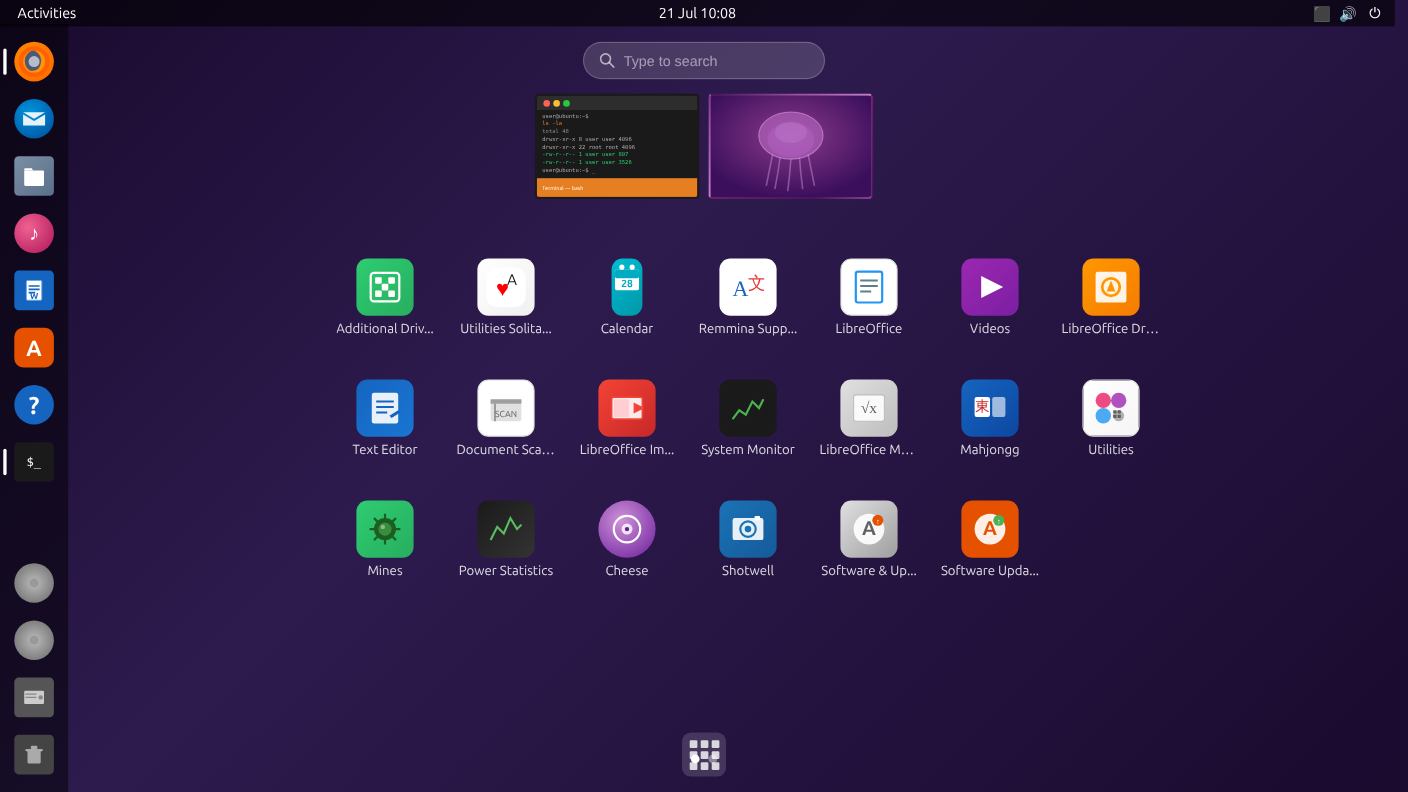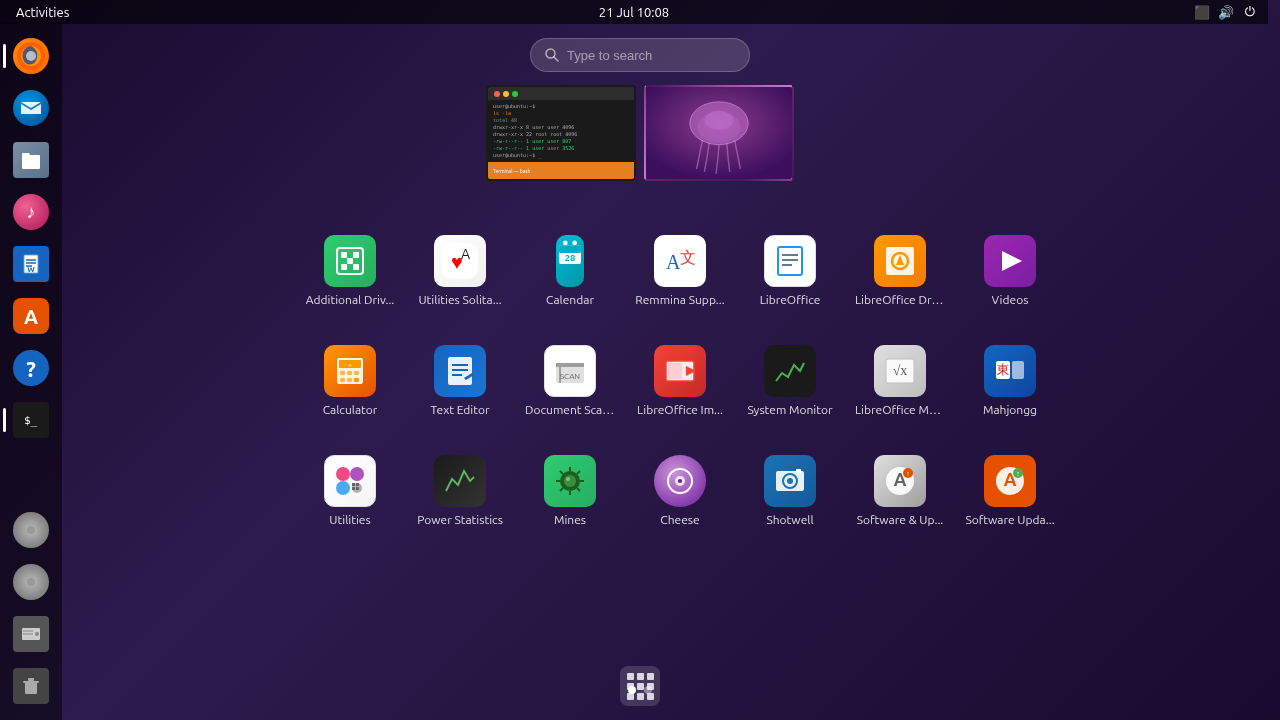--- a/index.html
+++ b/index.html
@@ -499,57 +499,39 @@
             <rect x="6" y="4" width="24" height="28" rx="2" fill="white" stroke="#e0e0e0"></rect>
             <rect x="6" y="4" width="24" height="28" rx="2" fill="none" stroke="#2196f3" stroke-width="2"></rect>
             <path d="M10 12 L26 12 M10 17 L26 17 M10 22 L20 22" stroke="#607d8b" stroke-width="2"></path>
           </svg>
         </div>
       </div>
       <span class="app-label">LibreOffice</span>
     </div>
     <div class="app-item">
       <div>
+        <div style="width:52px;height:52px;border-radius:10px;background:linear-gradient(135deg,#9c27b0,#7b1fa2);display:flex;align-items:center;justify-content:center;">
+          <svg width="36" height="36" viewBox="0 0 36 36">
+            <polygon points="10,8 30,18 10,28" fill="white"></polygon>
+          </svg>
+        </div>
+      </div>
+      <span class="app-label">Videos</span>
+    </div>
+    <div class="app-item">
+      <div>
         <div style="width:52px;height:52px;border-radius:10px;background:linear-gradient(135deg,#ff9800,#f57c00);display:flex;align-items:center;justify-content:center;">
           <svg width="36" height="36" viewBox="0 0 36 36">
             <rect x="4" y="4" width="28" height="28" rx="2" fill="white" opacity="0.9"></rect>
             <circle cx="18" cy="18" r="8" fill="none" stroke="#ff9800" stroke-width="2.5"></circle>
             <polygon points="14,22 22,22 18,12" fill="#ff9800"></polygon>
           </svg>
         </div>
       </div>
       <span class="app-label">LibreOffice Draw</span>
-    </div>
-    <div class="app-item">
-      <div>
-        <div style="width:52px;height:52px;border-radius:10px;background:linear-gradient(135deg,#9c27b0,#7b1fa2);display:flex;align-items:center;justify-content:center;">
-          <svg width="36" height="36" viewBox="0 0 36 36">
-            <polygon points="10,8 30,18 10,28" fill="white"></polygon>
-          </svg>
-        </div>
-      </div>
-      <span class="app-label">Videos</span>
-    </div>
-    <div class="app-item">
-      <div>
-        <div style="width:52px;height:52px;border-radius:10px;background:linear-gradient(135deg,#ff9800,#e65100);display:flex;align-items:center;justify-content:center;">
-          <svg width="34" height="34" viewBox="0 0 34 34">
-            <rect x="4" y="4" width="26" height="26" rx="2" fill="white" opacity="0.9"></rect>
-            <rect x="6" y="6" width="22" height="8" rx="1" fill="#ff9800"></rect>
-            <text x="17" y="13" font-size="6" fill="white" text-anchor="middle">+</text>
-            <rect x="7" y="17" width="5" height="4" rx="1" fill="#ffb74d"></rect>
-            <rect x="14" y="17" width="5" height="4" rx="1" fill="#ffb74d"></rect>
-            <rect x="21" y="17" width="5" height="4" rx="1" fill="#ffb74d"></rect>
-            <rect x="7" y="24" width="5" height="4" rx="1" fill="#ffb74d"></rect>
-            <rect x="14" y="24" width="5" height="4" rx="1" fill="#ffb74d"></rect>
-            <rect x="21" y="24" width="5" height="4" rx="1" fill="#ff9800"></rect>
-          </svg>
-        </div>
-      </div>
-      <span class="app-label">Calculator</span>
     </div>
     <div class="app-item">
       <div>
         <div style="width:52px;height:52px;border-radius:10px;background:linear-gradient(135deg,#1565c0,#1976d2);display:flex;align-items:center;justify-content:center;">
           <svg width="36" height="36" viewBox="0 0 36 36">
             <rect x="6" y="4" width="24" height="28" rx="2" fill="white" opacity="0.9"></rect>
             <line x1="10" y1="12" x2="26" y2="12" stroke="#1565c0" stroke-width="2"></line>
             <line x1="10" y1="17" x2="26" y2="17" stroke="#1565c0" stroke-width="2"></line>
             <line x1="10" y1="22" x2="20" y2="22" stroke="#1565c0" stroke-width="2"></line>
             <path d="M22 25 L30 20 L32 22 L24 27 Z" fill="#1565c0"></path>
@@ -627,51 +609,51 @@
             <circle cx="12" cy="26" r="7" fill="#2196f3" opacity="0.8"></circle>
             <circle cx="26" cy="26" r="5" fill="#9e9e9e" opacity="0.8"></circle>
             <rect x="21" y="21" width="3" height="3" rx="0.5" fill="#616161"></rect>
             <rect x="25" y="21" width="3" height="3" rx="0.5" fill="#616161"></rect>
             <rect x="21" y="25" width="3" height="3" rx="0.5" fill="#616161"></rect>
             <rect x="25" y="25" width="3" height="3" rx="0.5" fill="#616161"></rect>
           </svg>
         </div>
       </div>
       <span class="app-label">Utilities</span>
-    </div>
-    <div class="app-item">
-      <div>
-        <div style="width:52px;height:52px;border-radius:10px;background:linear-gradient(135deg,#1a1a1a,#333);display:flex;align-items:center;justify-content:center;">
-          <svg width="36" height="36" viewBox="0 0 36 36">
-            <polyline points="4,28 10,16 16,22 22,8 28,18 32,14" stroke="#4caf50" stroke-width="2" fill="none"></polyline>
-            <polyline points="4,28 10,16 16,22 22,8 28,18 32,14" stroke="#81c784" stroke-width="1" fill="none" opacity="0.5"></polyline>
-          </svg>
-        </div>
-      </div>
-      <span class="app-label">Power Statistics</span>
     </div>
     <div class="app-item">
       <div>
         <div style="width:52px;height:52px;border-radius:10px;background:linear-gradient(135deg,#2ecc71,#27ae60);display:flex;align-items:center;justify-content:center;">
           <svg width="36" height="36" viewBox="0 0 36 36">
             <circle cx="18" cy="18" r="10" fill="#1b5e20"></circle>
             <line x1="18" y1="4" x2="18" y2="8" stroke="#1b5e20" stroke-width="2"></line>
             <line x1="18" y1="28" x2="18" y2="32" stroke="#1b5e20" stroke-width="2"></line>
             <line x1="4" y1="18" x2="8" y2="18" stroke="#1b5e20" stroke-width="2"></line>
             <line x1="28" y1="18" x2="32" y2="18" stroke="#1b5e20" stroke-width="2"></line>
             <line x1="8" y1="8" x2="11" y2="11" stroke="#1b5e20" stroke-width="2"></line>
             <line x1="25" y1="25" x2="28" y2="28" stroke="#1b5e20" stroke-width="2"></line>
             <line x1="28" y1="8" x2="25" y2="11" stroke="#1b5e20" stroke-width="2"></line>
             <line x1="11" y1="25" x2="8" y2="28" stroke="#1b5e20" stroke-width="2"></line>
             <circle cx="18" cy="18" r="6" fill="#388e3c"></circle>
             <circle cx="16" cy="16" r="2" fill="#fff" opacity="0.4"></circle>
           </svg>
         </div>
       </div>
       <span class="app-label">Mines</span>
+    </div>
+    <div class="app-item">
+      <div>
+        <div style="width:52px;height:52px;border-radius:10px;background:linear-gradient(135deg,#1a1a1a,#333);display:flex;align-items:center;justify-content:center;">
+          <svg width="36" height="36" viewBox="0 0 36 36">
+            <polyline points="4,28 10,16 16,22 22,8 28,18 32,14" stroke="#4caf50" stroke-width="2" fill="none"></polyline>
+            <polyline points="4,28 10,16 16,22 22,8 28,18 32,14" stroke="#81c784" stroke-width="1" fill="none" opacity="0.5"></polyline>
+          </svg>
+        </div>
+      </div>
+      <span class="app-label">Power Statistics</span>
     </div>
     <div class="app-item">
       <div>
         <div style="width:52px;height:52px;border-radius:50%;background:radial-gradient(circle at 40% 35%,#ce93d8,#6a1b9a);display:flex;align-items:center;justify-content:center;">
           <svg width="32" height="32" viewBox="0 0 32 32">
             <circle cx="16" cy="16" r="12" fill="none" stroke="white" stroke-width="2"></circle>
             <circle cx="16" cy="16" r="5" fill="white" opacity="0.8"></circle>
             <circle cx="16" cy="16" r="2" fill="#6a1b9a"></circle>
           </svg>
         </div>

